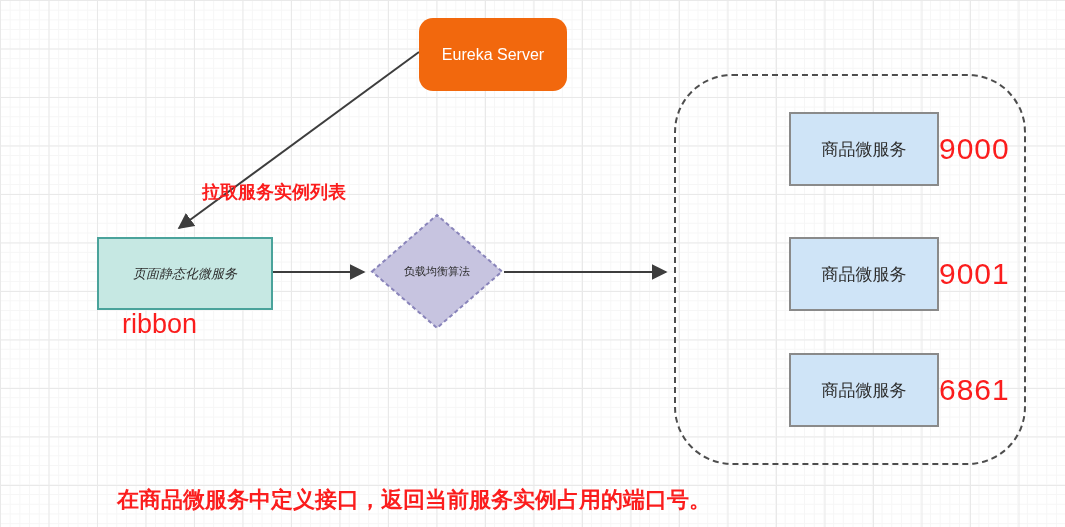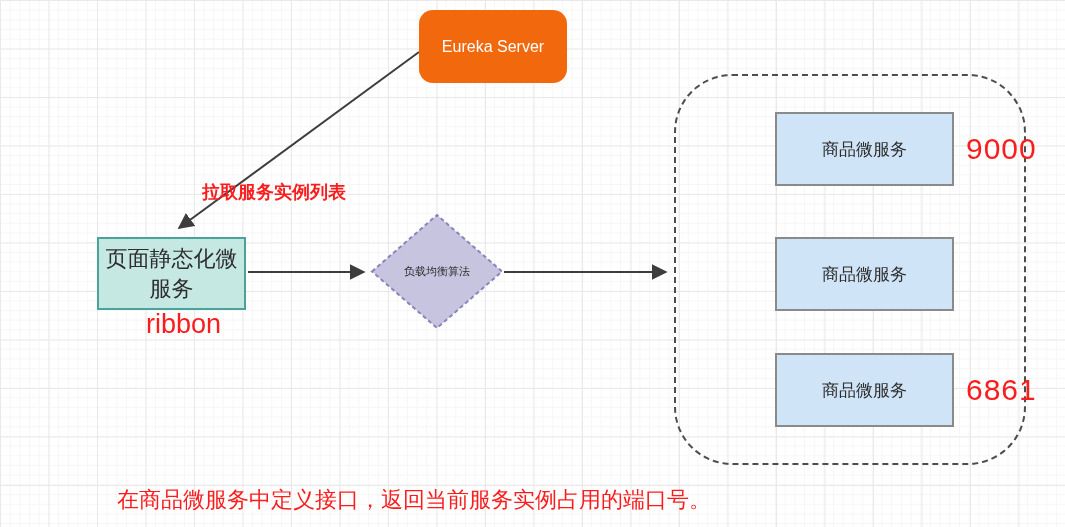--- a/index.html
+++ b/index.html
@@ -10,36 +10,36 @@
     background-image:
       linear-gradient(#e9e9e9 1px, transparent 1px),
       linear-gradient(90deg, #e9e9e9 1px, transparent 1px),
       linear-gradient(#f6f6f6 1px, transparent 1px),
       linear-gradient(90deg, #f6f6f6 1px, transparent 1px);
     background-size:48.5px 48.5px,48.5px 48.5px,9.7px 9.7px,9.7px 9.7px;
   }
   .connectors{position:absolute;left:0;top:0;z-index:1;pointer-events:none;}
   .node{position:absolute;z-index:2;display:flex;align-items:center;justify-content:center;
         box-sizing:border-box;text-align:center;color:#2d2d2d;}
-  .eureka{left:419px;top:10px;width:148px;height:73px;background:#f2680d;border-radius:14px;
+  .eureka{left:419px;top:18px;width:148px;height:73px;background:#f2680d;border-radius:14px;
           color:#ffffff;font-size:16px;}
-  .page{left:97px;top:237px;width:149px;height:73px;background:#c6e8e3;border:2px solid #4aa39b;
-        font-size:22px;}
+  .page{left:97px;top:237px;width:176px;height:73px;background:#c6e8e3;border:2px solid #4aa39b;
+        font-size:13px;font-style:italic;}
   .lb-text{position:absolute;left:372px;top:215px;width:130px;height:113px;z-index:2;
            display:flex;align-items:center;justify-content:center;font-size:11px;color:#2d2d2d;}
   .cluster{position:absolute;left:674px;top:74px;width:352px;height:391px;z-index:1;
            border:2px dashed #4d4d4d;border-radius:58px;box-sizing:border-box;}
   .service-row{position:absolute;left:775px;z-index:2;display:flex;align-items:center;}
-  .svc{position:static;width:179px;height:74px;background:#cfe4f7;border:2px solid #8a8a8a;
-       font-size:17px;display:flex;align-items:center;justify-content:center;}
-  .port{margin-left:12px;font-size:30px;color:#fb1d1d;letter-spacing:1px;}
+  .svc{position:static;width:150px;height:74px;background:#cfe4f7;border:2px solid #8a8a8a;
+       font-size:17px;display:flex;align-items:center;justify-content:center;margin-left:14px;}
+  .port{font-size:30px;color:#fb1d1d;letter-spacing:1px;}
   .redlabel{position:absolute;z-index:3;color:#fb1d1d;}
   .pull{left:202px;top:144px;font-size:18px;font-weight:600;margin-top:36px;}
-  .ribbon{left:122px;top:309px;font-size:27px;font-weight:500;margin-left:24px;}
-  .caption{left:117px;top:485px;font-size:22px;font-weight:400;}
+  .ribbon{left:122px;top:309px;font-size:27px;font-weight:500;}
+  .caption{left:117px;top:485px;font-size:22px;font-weight:700;}
 </style>
 </head>
 <body>
 
 <div class="canvas">
 
   <svg class="connectors" width="1065" height="527" viewBox="0 0 1065 527">
     <defs>
       <marker id="arrowhead" viewBox="0 0 10 10" refX="9" refY="5" markerWidth="8" markerHeight="8" orient="auto-start-reverse">
         <path d="M0,0 L10,5 L0,10 z" fill="#3d3d3d"></path>
@@ -71,20 +71,21 @@
     <div class="node svc">
       <span>商品微服务</span>
     </div>
     <div class="port">9000</div>
   </div>
 
   <div class="service-row" style="top:237px">
     <div class="node svc">
       <span>商品微服务</span>
     </div>
+    <div class="port">9001</div>
   </div>
 
   <div class="service-row" style="top:353px">
     <div class="node svc">
       <span>商品微服务</span>
     </div>
     <div class="port">6861</div>
   </div>
 
   <div class="redlabel caption">在商品微服务中定义接口，返回当前服务实例占用的端口号。</div>

